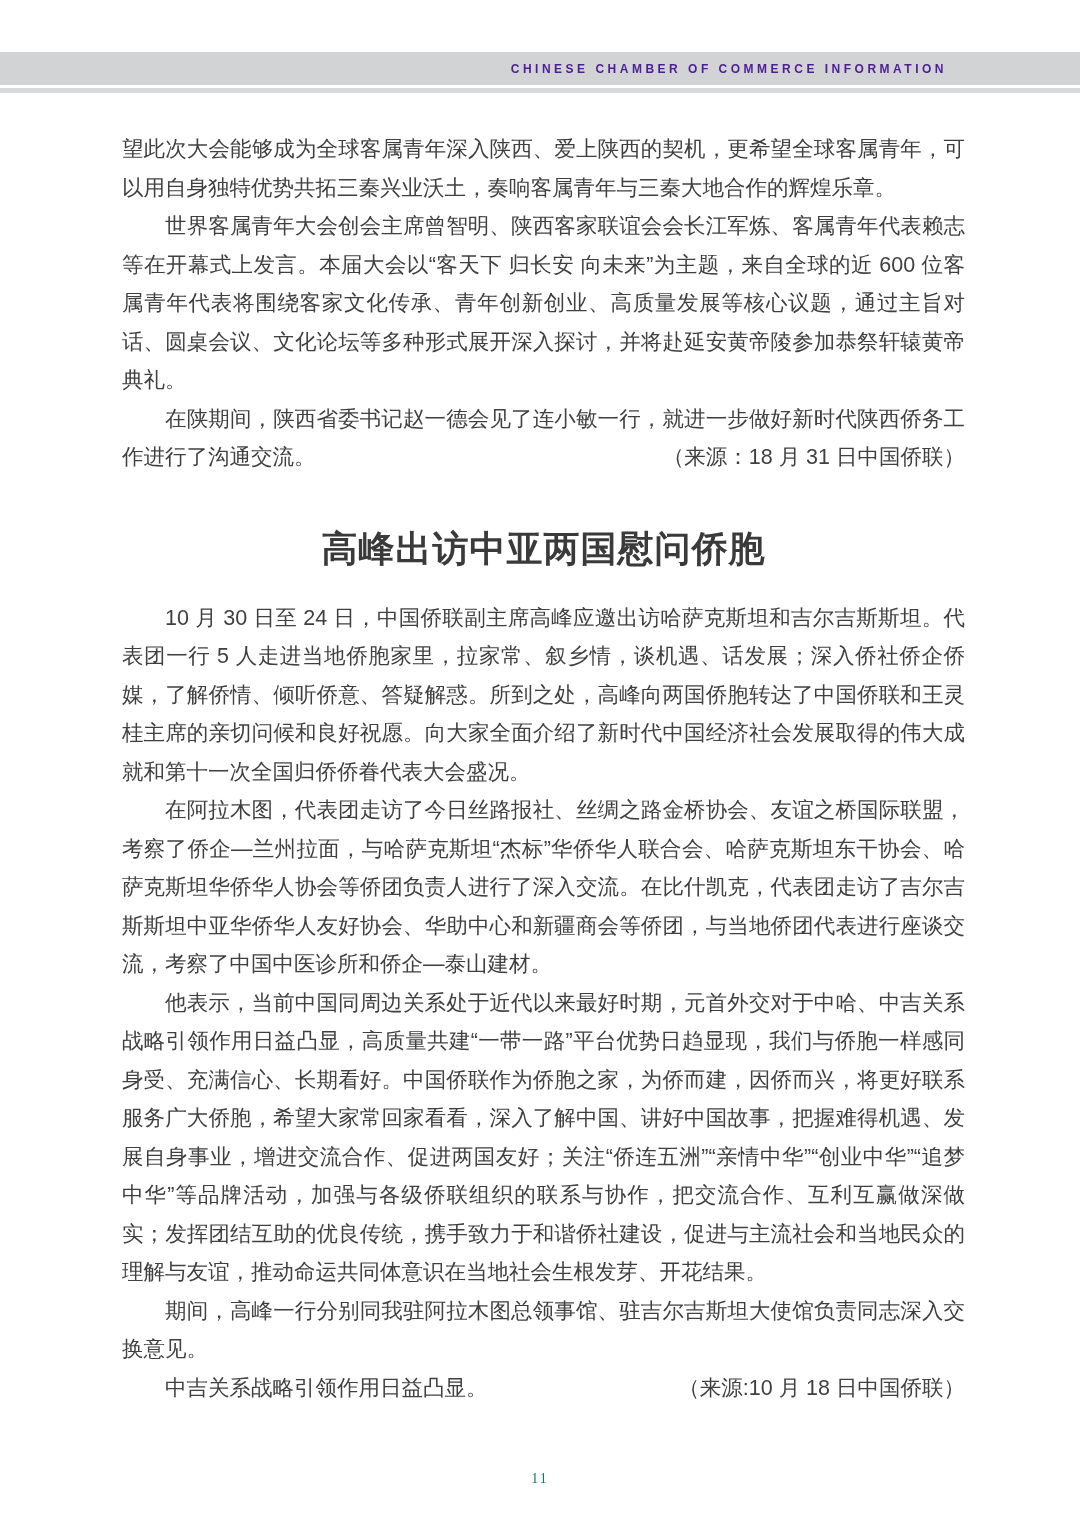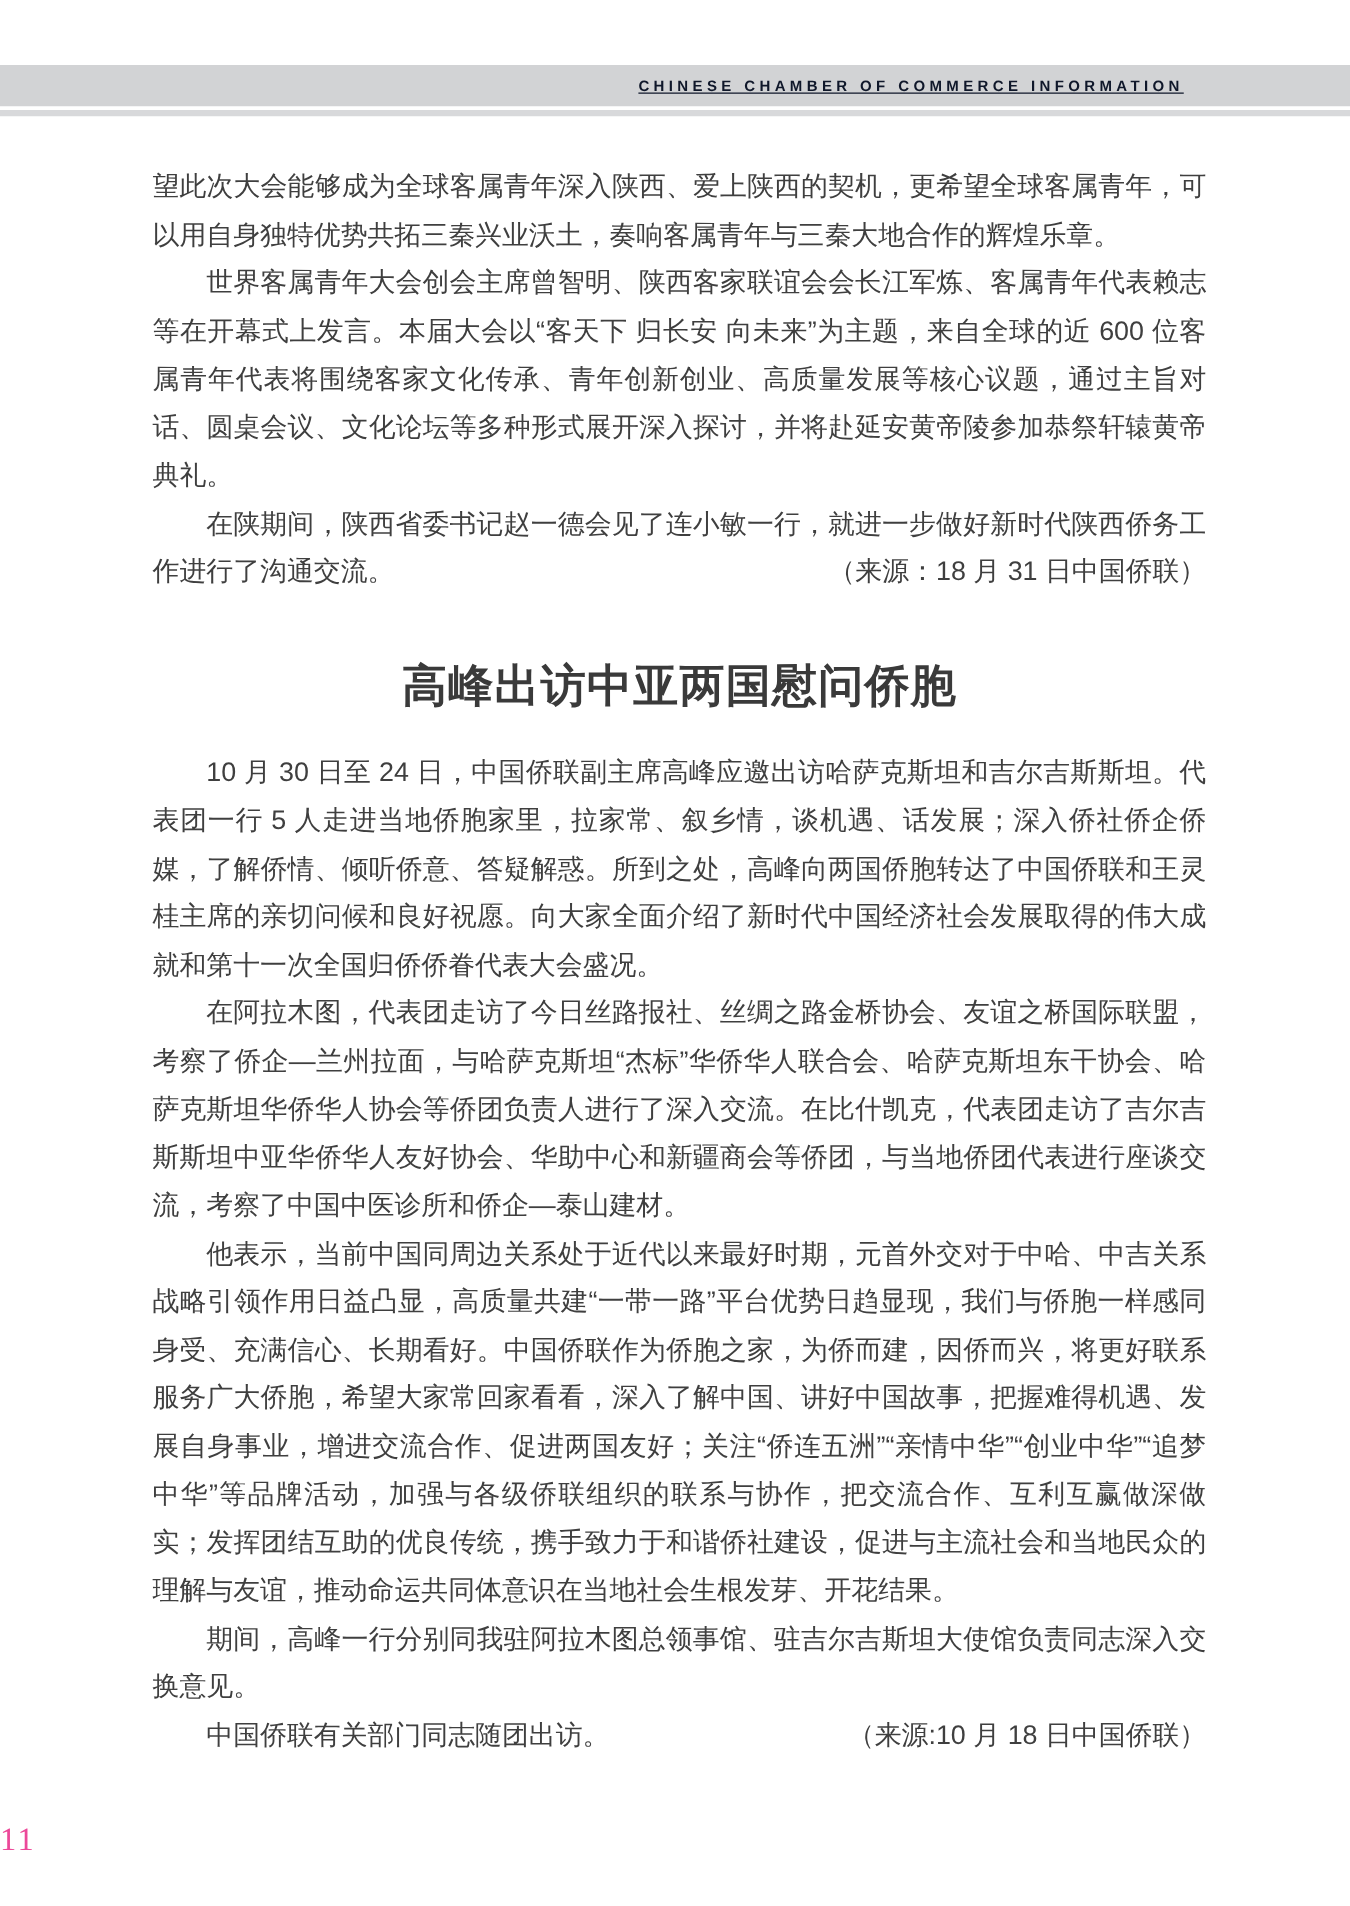--- a/index.html
+++ b/index.html
@@ -27,23 +27,22 @@
     display: flex;
     align-items: center;
     justify-content: flex-end;
     padding-right: 133px;
     box-sizing: border-box;
   }
   .banner-text {
     font-size: 12px;
     font-weight: bold;
     letter-spacing: 3.5px;
-    color: #0f172a;
+    color: #4c1d95;
     white-space: nowrap;
-    text-decoration: underline;
   }
   .banner-rule {
     position: absolute;
     top: 88px;
     left: 0;
     right: 0;
     height: 5px;
     background: #d8d9db;
   }
   
@@ -78,24 +77,24 @@
     line-height: 44px;
     letter-spacing: 1px;
     margin: 50px 0 28px 0;
     text-indent: 0;
   }
   .page-number {
     position: absolute;
     bottom: 38px;
     left: 0;
     right: 0;
-    text-align: left;
+    text-align: center;
     font-family: "Liberation Serif", serif;
-    font-size: 26px;
-    color: #ec4899;
+    font-size: 14px;
+    color: #0f766e;
     letter-spacing: 2px;
   }
 </style>
 </head>
 <body>
 
 <div class="page">
 
   <div class="banner">
     <span class="banner-text">CHINESE CHAMBER OF COMMERCE INFORMATION</span>
@@ -115,21 +114,21 @@
     <h1 class="article-title">高峰出访中亚两国慰问侨胞</h1>
 
     <p class="para">10 月 30 日至 24 日，中国侨联副主席高峰应邀出访哈萨克斯坦和吉尔吉斯斯坦。代表团一行 5 人走进当地侨胞家里，拉家常、叙乡情，谈机遇、话发展；深入侨社侨企侨媒，了解侨情、倾听侨意、答疑解惑。所到之处，高峰向两国侨胞转达了中国侨联和王灵桂主席的亲切问候和良好祝愿。向大家全面介绍了新时代中国经济社会发展取得的伟大成就和第十一次全国归侨侨眷代表大会盛况。</p>
 
     <p class="para">在阿拉木图，代表团走访了今日丝路报社、丝绸之路金桥协会、友谊之桥国际联盟，考察了侨企—兰州拉面，与哈萨克斯坦“杰标”华侨华人联合会、哈萨克斯坦东干协会、哈萨克斯坦华侨华人协会等侨团负责人进行了深入交流。在比什凯克，代表团走访了吉尔吉斯斯坦中亚华侨华人友好协会、华助中心和新疆商会等侨团，与当地侨团代表进行座谈交流，考察了中国中医诊所和侨企—泰山建材。</p>
 
     <p class="para">他表示，当前中国同周边关系处于近代以来最好时期，元首外交对于中哈、中吉关系战略引领作用日益凸显，高质量共建“一带一路”平台优势日趋显现，我们与侨胞一样感同身受、充满信心、长期看好。中国侨联作为侨胞之家，为侨而建，因侨而兴，将更好联系服务广大侨胞，希望大家常回家看看，深入了解中国、讲好中国故事，把握难得机遇、发展自身事业，增进交流合作、促进两国友好；关注“侨连五洲”“亲情中华”“创业中华”“追梦中华”等品牌活动，加强与各级侨联组织的联系与协作，把交流合作、互利互赢做深做实；发挥团结互助的优良传统，携手致力于和谐侨社建设，促进与主流社会和当地民众的理解与友谊，推动命运共同体意识在当地社会生根发芽、开花结果。</p>
 
     <p class="para">期间，高峰一行分别同我驻阿拉木图总领事馆、驻吉尔吉斯坦大使馆负责同志深入交换意见。</p>
 
-    <p class="para">中国侨联有关部门同志随团出访。</p>
+    <p class="para">中吉关系战略引领作用日益凸显。</p>
 
     <p class="source">（来源:10 月 18 日中国侨联）</p>
 
   </div>
 
   <div class="page-number">11</div>
 
 </div>
 
 </body></html>

